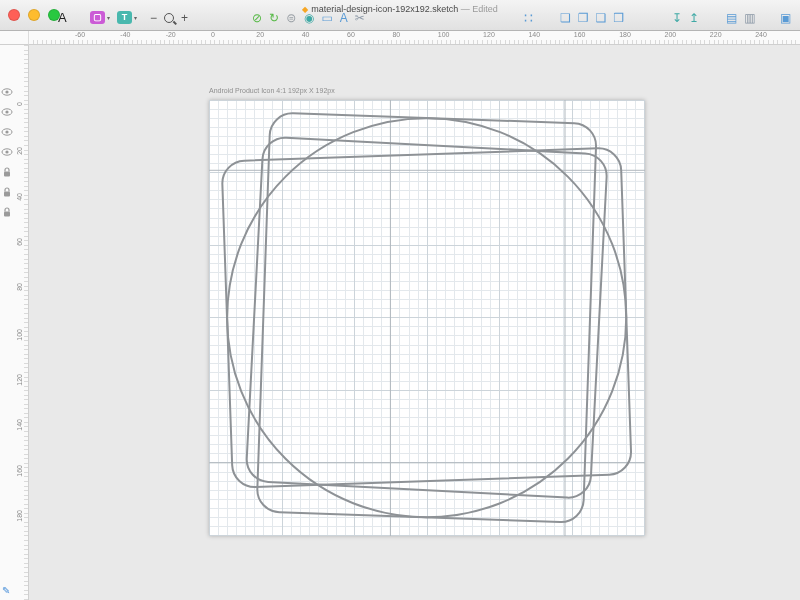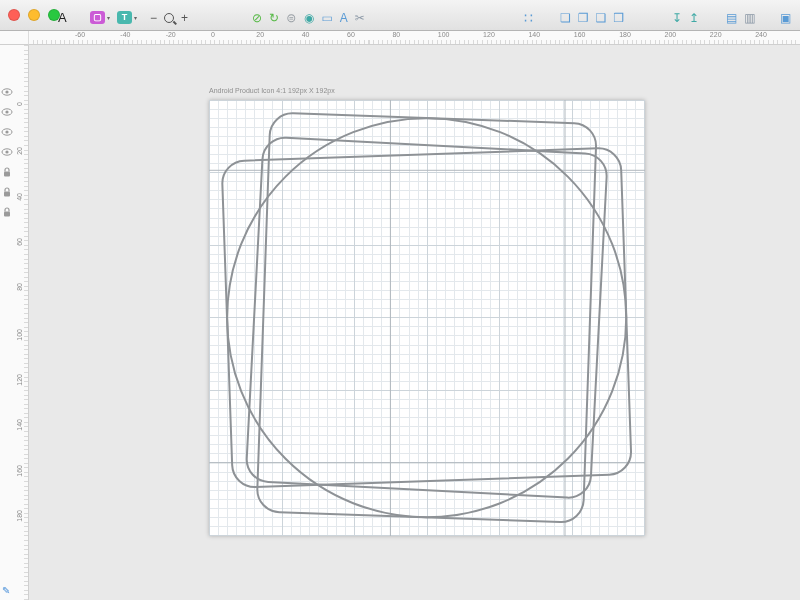--- a/index.html
+++ b/index.html
@@ -75,20 +75,24 @@
   .artboard svg{position:absolute;left:0;top:0;}
 </style>
 </head>
 <body>
 
 <div class="toolbar">
   <div class="traffic">
     <div class="tl" style="background: rgb(255, 95, 87);"></div>
     <div class="tl" style="background: rgb(254, 188, 46);"></div>
     <div class="tl" style="background: rgb(40, 200, 64);"></div>
+  </div>
+  <div class="win-title">
+    <span class="doc-icon">◆</span><span>material-design-icon-192x192.sketch</span>
+    <span class="edited">— Edited</span>
   </div>
   <div id="tb-groups">
       <div class="tb-group" style="left: 58px;">
         <span class="tb-item">
           <span class="tb-icon" style="color: rgb(34, 34, 34); font-size: 13px;">A</span>
         </span>
       </div>
       <div class="tb-group" style="left: 90px;">
         <span class="tb-item">
           <span class="tb-chip" style="background: rgb(203, 91, 214);">▢</span>

